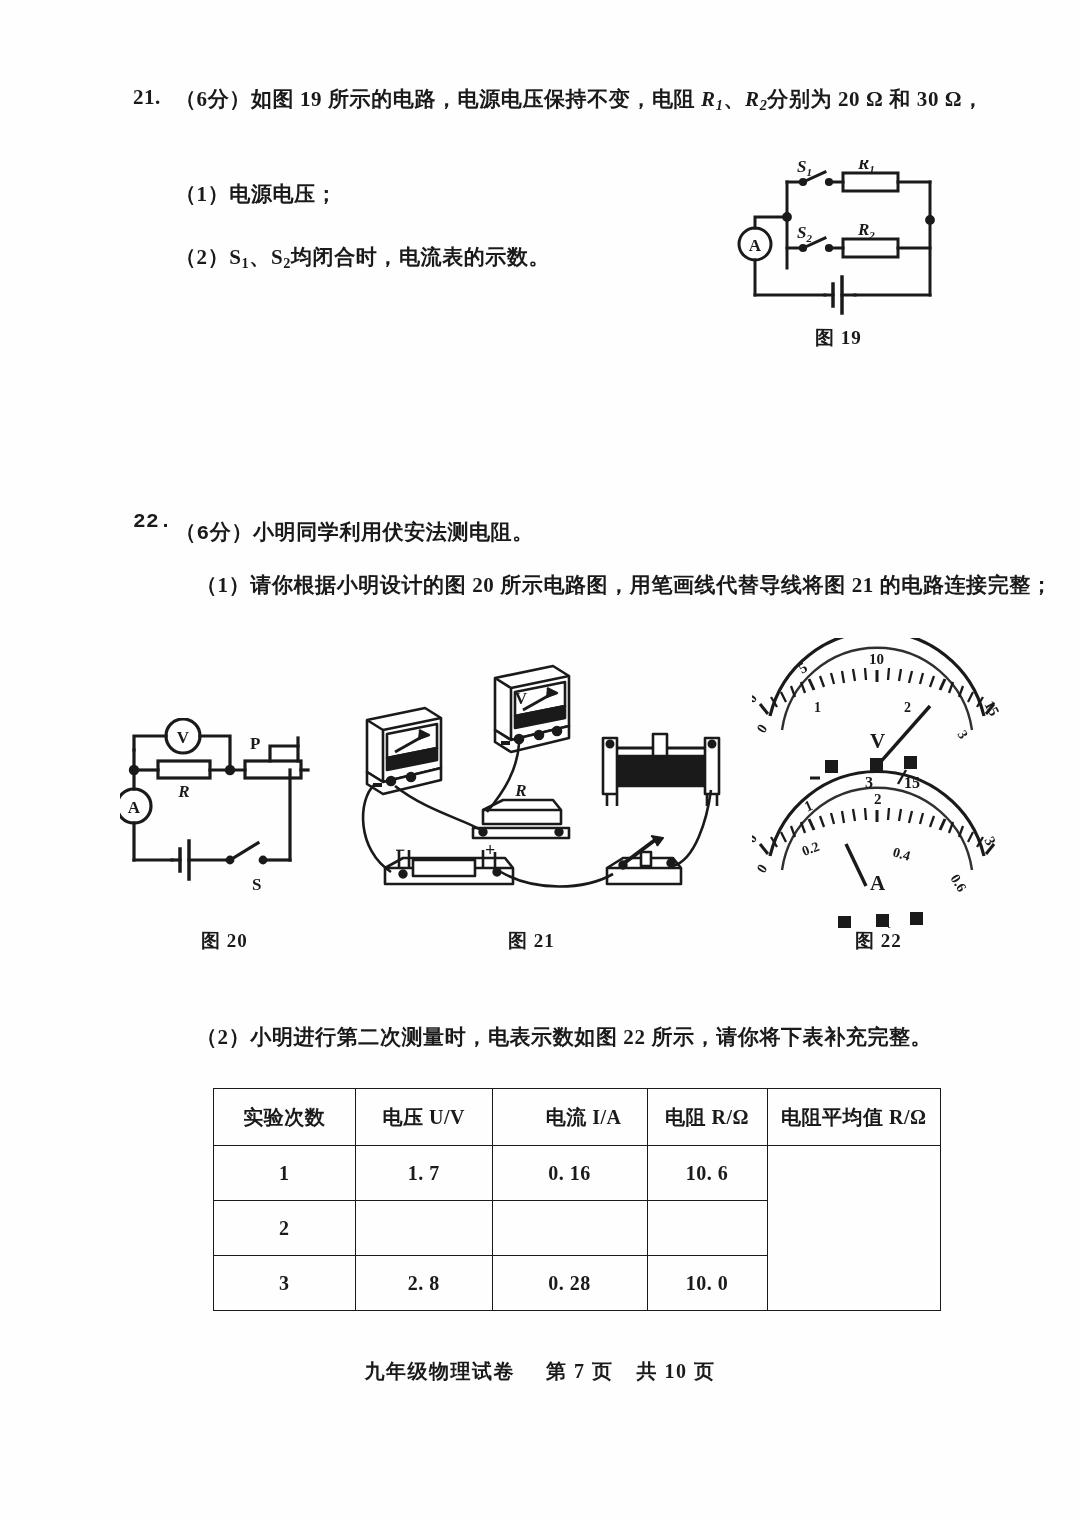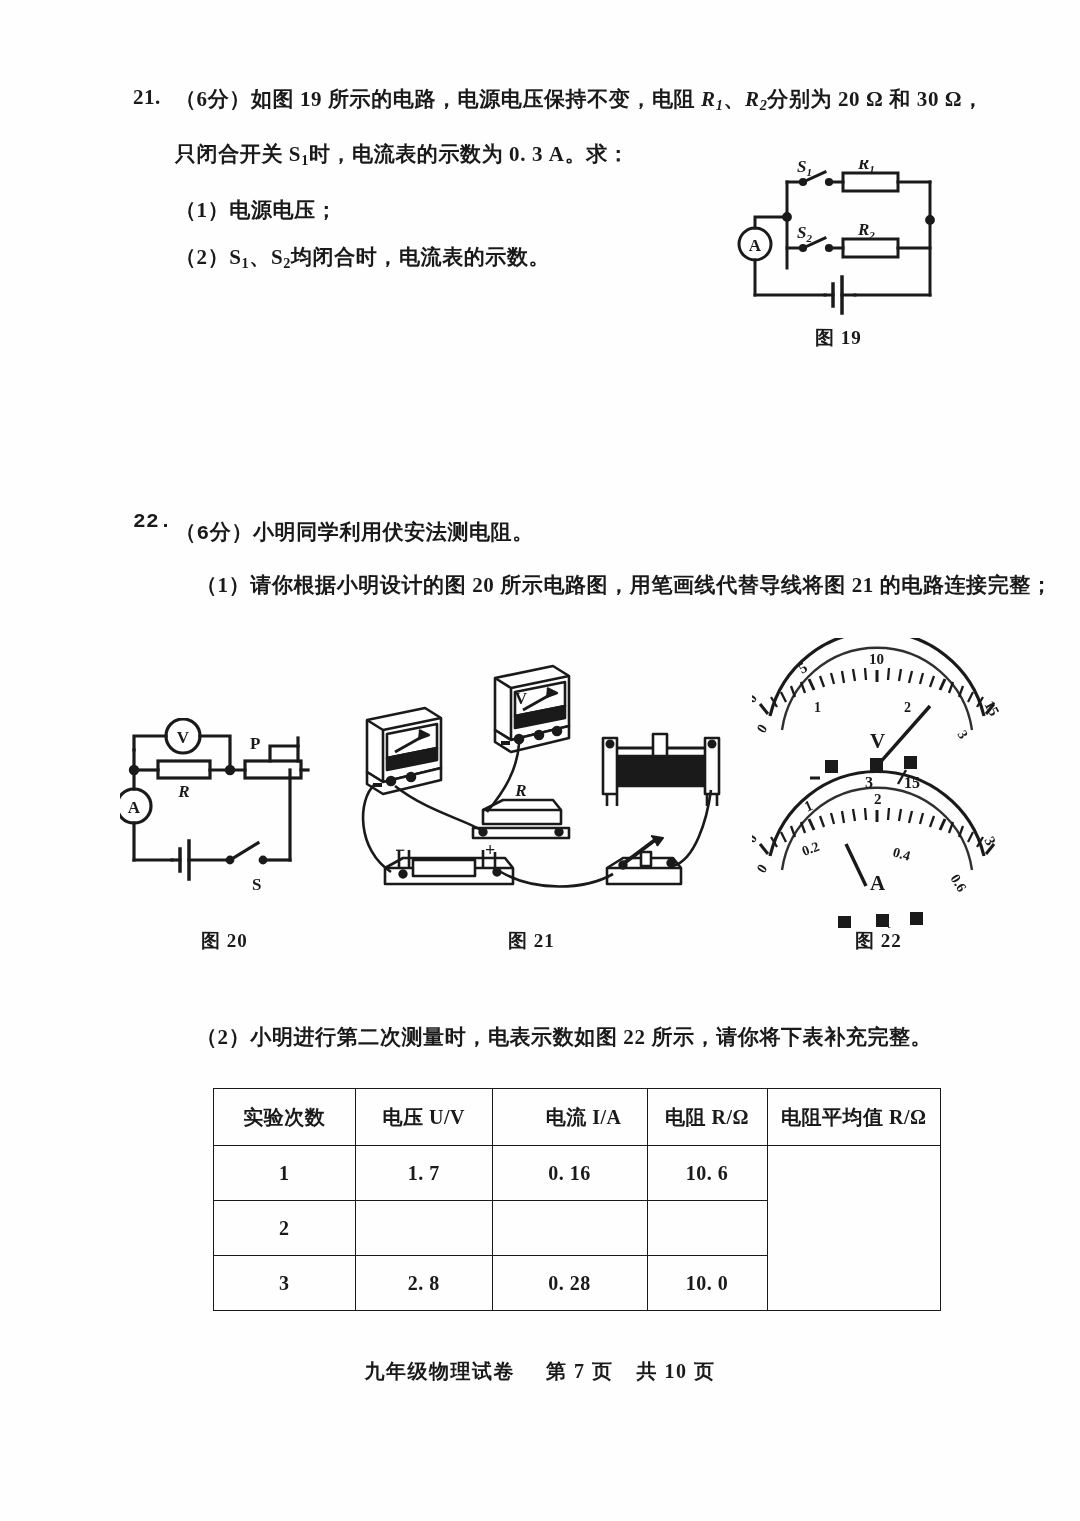--- a/index.html
+++ b/index.html
@@ -106,25 +106,22 @@
 <div class="page">
 
   <div class="q-num" style="left:133px; top:85px;">
     <span>21.</span>
   </div>
 
   <div class="q-line" style="left:175px; top:85px;">
     <span>（6分）</span><span>如图 19 所示的电路，电源电压保持不变，电阻 </span><span class="ital">R</span><span class="sub ital">1</span><span>、</span><span class="ital">R</span><span class="sub ital">2</span><span>分别为 20 Ω 和 30 Ω，</span>
   </div>
 
-  <div class="q-line" style="left:175px; top:140px;">
-    <span>只闭合开关 S</span><span class="sub">1</span><span>时，电流表的示数为 0. 3 A。求：</span>
-  </div>
-
-  <div class="q-line" style="left:175px; top:196px;">
+
+  <div class="q-line" style="left:175px; top:180px;">
     <span>（1）电源电压；</span>
   </div>
 
   <div class="q-line" style="left:175px; top:243px;">
     <span>（2）S</span><span class="sub">1</span><span>、S</span><span class="sub">2</span><span>均闭合时，电流表的示数。</span>
   </div>
 
   <div class="fig" style="left:725px; top:160px;">
     <svg width="230" height="160" viewBox="0 0 230 160">
       <g stroke="#1a1a1a" stroke-width="3" fill="none" stroke-linecap="square">

